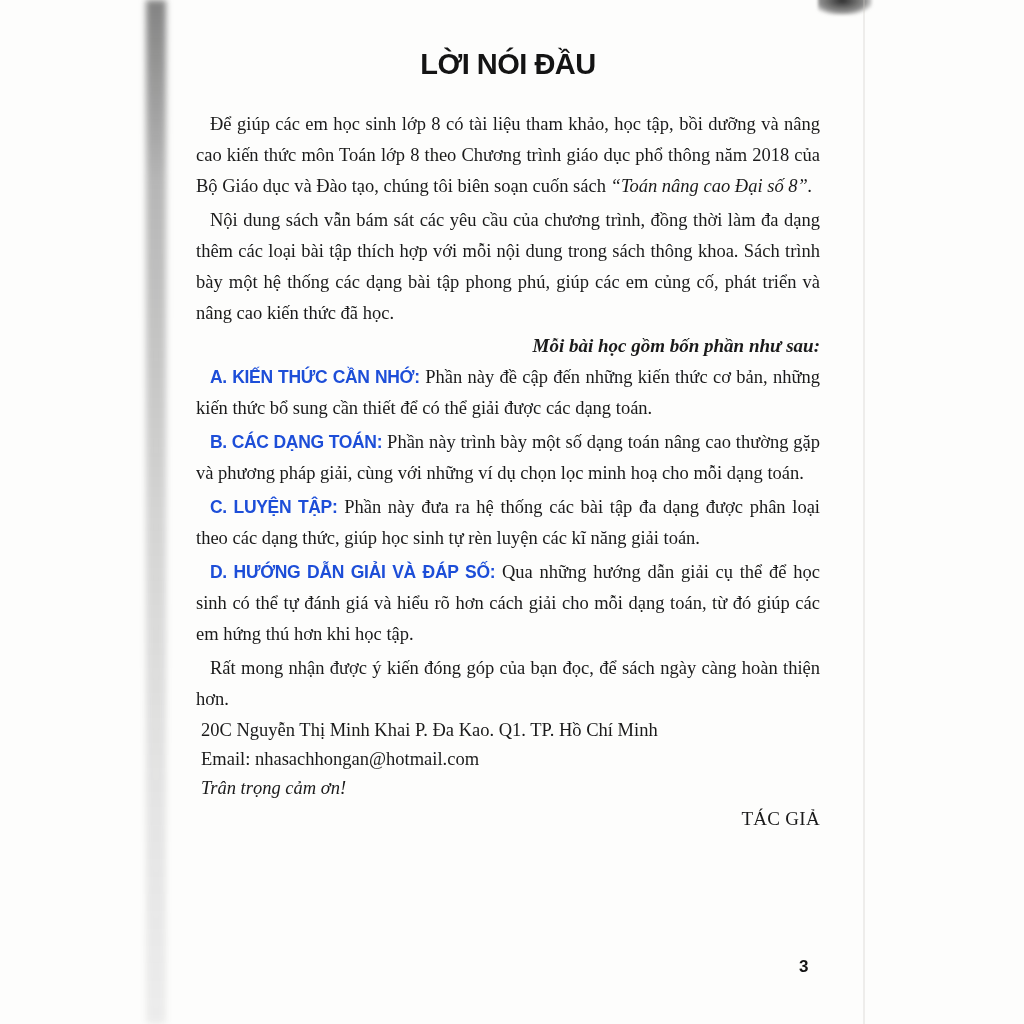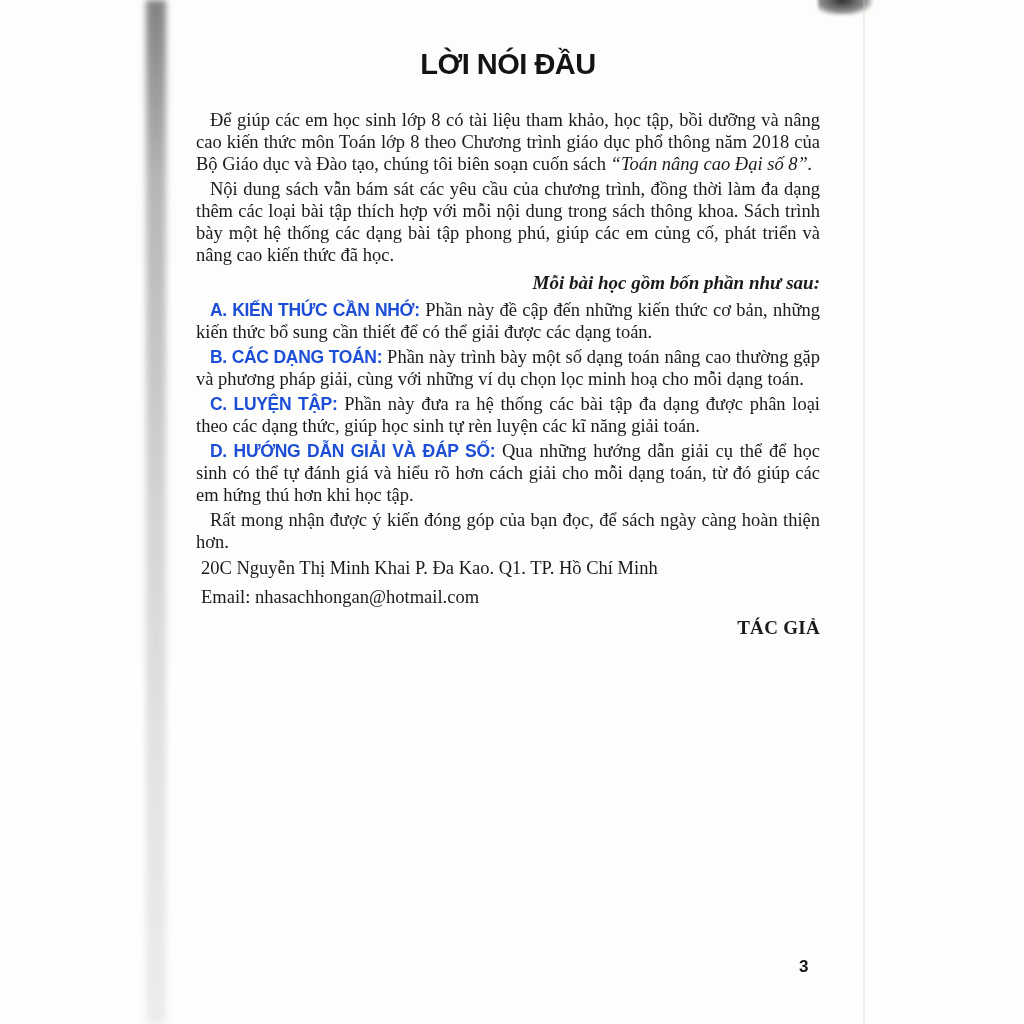--- a/index.html
+++ b/index.html
@@ -42,21 +42,21 @@
   .title {
     font-family:"Liberation Sans", sans-serif;
     font-weight:700;
     font-size:29px; line-height:33px;
     letter-spacing:-0.5px;
     text-align:center;
     margin:48px 0 0 0;
     color:#141414;
   }
   .para {
-    font-size:18.5px; line-height:22px;
+    font-size:18.5px; line-height:31px;
     text-align:justify;
     text-indent:14px;
     margin:3px 0 0 0;
   }
   .p1 { margin-top:28px; }
   .sec-heading {
     font-size:19px; line-height:25.5px;
     font-weight:bold; font-style:italic;
     text-indent:14px;
     margin:4px 0 0 0;
@@ -70,21 +70,21 @@
     color:#1d4ed8;
   }
   .line {
     font-size:18.5px; line-height:25.5px;
     margin:3.5px 0 0 0;
     text-indent:5px;
   }
   .italic { font-style:italic; }
   .author {
     font-size:19px; line-height:25.5px;
-    font-weight:bold;
+    font-weight:normal;
     text-align:right;
     letter-spacing:0.3px;
     margin:4px 0 0 0;
   }
   .pagenum {
     position:absolute; left:799px; top:957px;
     font-family:"Liberation Sans", sans-serif;
     font-weight:700;
     font-size:17px;
     color:#141414;
@@ -119,20 +119,21 @@
 
 
     <p class="para">Rất mong nhận được ý kiến đóng góp của bạn đọc, để sách ngày càng hoàn thiện hơn.</p>
 
 
 
     <p class="line">20C Nguyễn Thị Minh Khai P. Đa Kao. Q1. TP. Hồ Chí Minh</p>
 
     <p class="line">Email: nhasachhongan@hotmail.com</p>
 
+    <p class="line italic">Trân trọng cảm ơn!</p>
 
     <p class="author">TÁC GIẢ</p>
 
   </div>
 
   <div class="pagenum">3</div>
 
 </div>
 
 </body></html>

